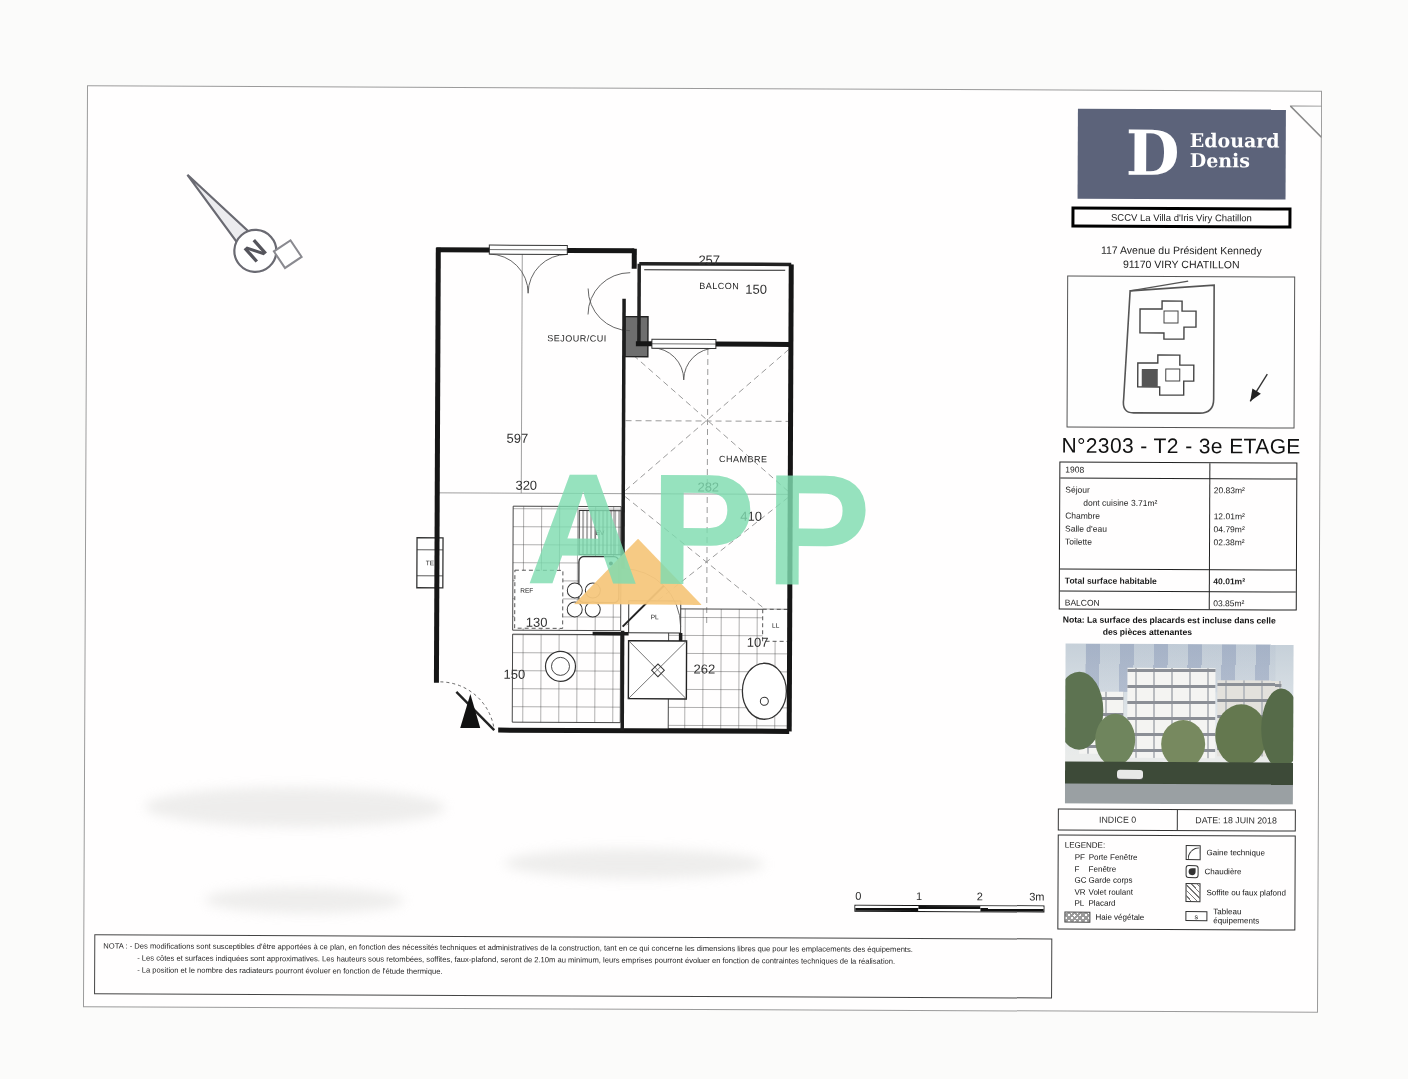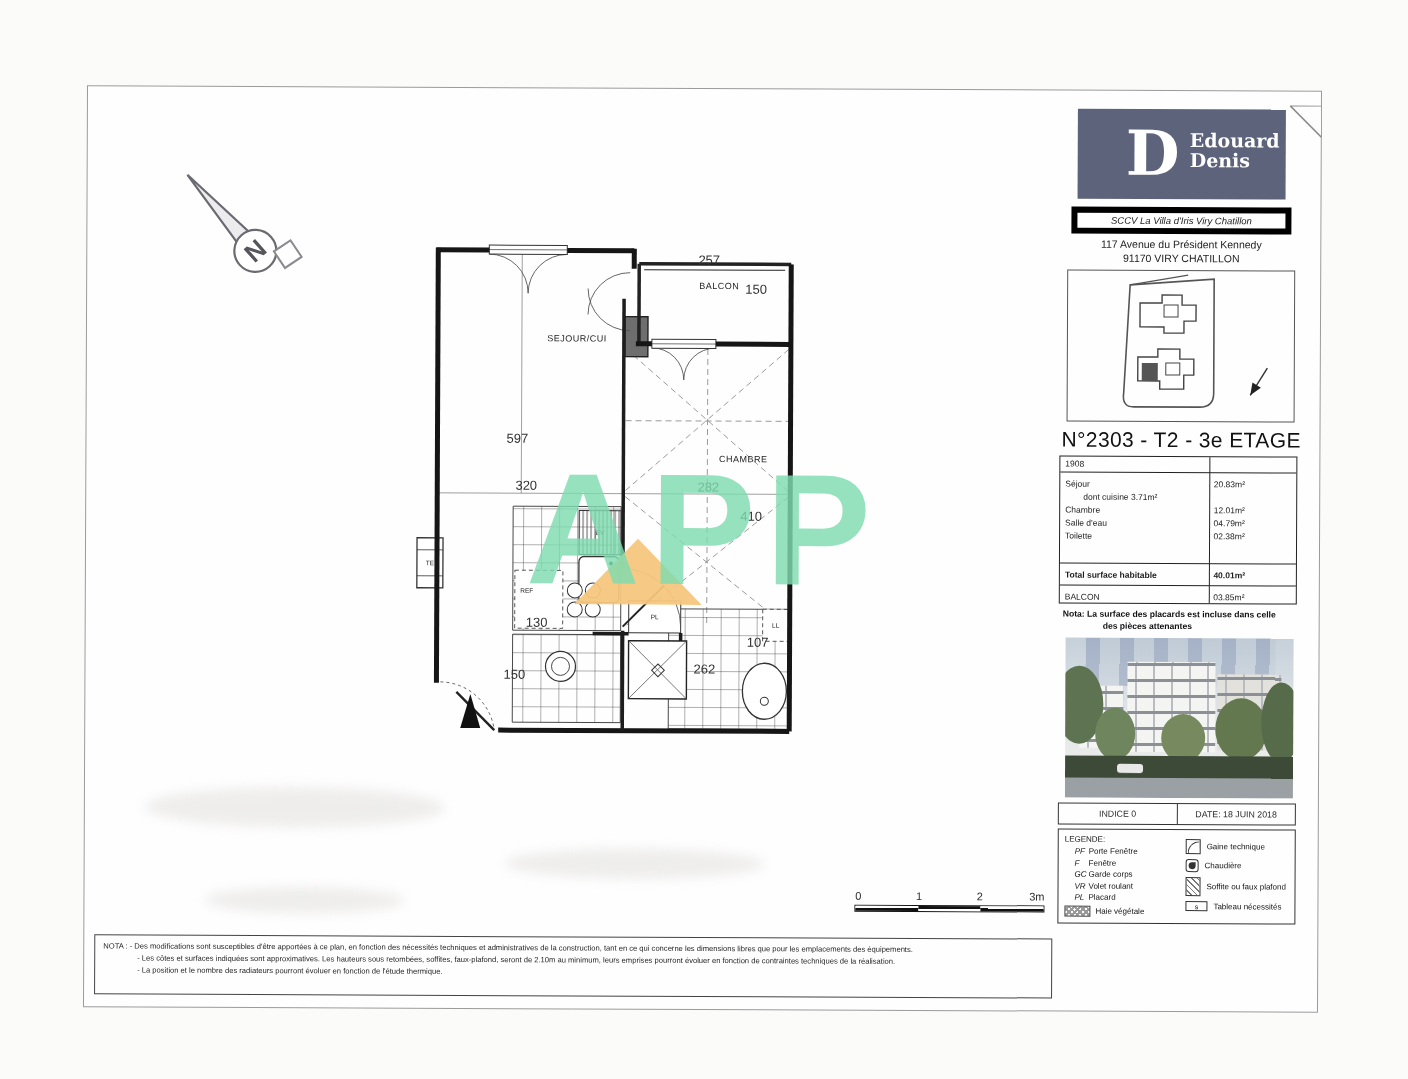--- a/index.html
+++ b/index.html
@@ -43,21 +43,21 @@
   .nota-indent { padding-left:34px; }
 
   
   .tblock { position:absolute; left:973px; top:16px; width:242px; }
   .logo { width:208px; height:90px; margin:2px auto 0 auto; background:var(--brand,#5c637a); position:relative; }
   .logo .big-d { position:absolute; left:48px; top:8px; font-family:"DejaVu Serif",serif; font-size:62px; font-weight:700; color:#fff; }
   .logo .brand { position:absolute; left:112px; top:22px; color:#fff; font-family:"DejaVu Serif",serif; font-size:19px; font-weight:700; line-height:1.05; }
   .fold { position:absolute; left:212px; top:-4px; width:32px; height:32px; }
 
   .proj-title { text-align:center; font-family:"DejaVu Serif",serif; font-style:italic; font-size:29px; line-height:1.15; margin-top:6px; color:#222; }
-  .company { width:220px; margin:8px auto 4px auto; border:6px solid #000000; text-align:center; font-size:9.5px; padding:2px 0; color:#222;font-style:italic; }
+  .company { width:220px; margin:8px auto 16px auto; border:3px solid #000000; text-align:center; font-size:9.5px; padding:2px 0; color:#222; }
   .addr { text-align:center; font-size:10.5px; line-height:1.3; margin-top:3px; color:#222; }
 
   .siteplan { width:228px; height:152px; margin:5px auto 0 auto; border:1px solid #555; background:#fefefe; }
 
   .unit-title { font-size:21px; letter-spacing:0.4px; margin:6px 0 4px 2px; color:#111; white-space:nowrap; }
 
   .surface-table { width:238px; height:148px; border:1.6px solid #222; position:relative; font-size:8.5px; color:#1c1c1c; }
   .st-divider { position:absolute; left:63%; top:0; bottom:0; width:1px; background:#222; }
   .st-row { display:flex; justify-content:space-between; padding:0 6px 0 5px; line-height:13px; position:relative; }
   .st-head { height:16px; border-bottom:1px solid #222; line-height:15px; }
@@ -84,21 +84,21 @@
 
   .ind-row { display:flex; width:238px; height:22px; border:1px solid #333; margin-top:5px; font-size:8.8px; }
   .ind-cell { flex:1; display:flex; align-items:center; justify-content:center; }
   .ind-cell + .ind-cell { border-left:1px solid #333; }
 
   .legend { width:238px; height:95px; border:1px solid #333; margin-top:4px; padding:5px 6px; display:flex; font-size:8px; color:#111; }
   .lg-left { width:54%; }
   .lg-right { width:46%; padding-top:4px; }
   .lg-title { margin-bottom:2px; }
   .lg-row { display:flex; line-height:11.5px; }
-  .lg-abbr { width:24px; padding-left:10px;font-style:italic; }
+  .lg-abbr { width:24px; padding-left:10px; }
   .lg-hrow { display:flex; align-items:center; margin-top:2px; }
   .haie-ic { width:26px; height:11px; border:1px solid #444; margin-right:5px;
              background:repeating-linear-gradient(45deg,#9a9a9a 0 2px,transparent 2px 4px),repeating-linear-gradient(-45deg,#9a9a9a 0 2px,transparent 2px 4px); }
   .lg-srow { display:flex; align-items:center; margin-bottom:5px; }
   .ic { margin-right:6px; flex:none; }
   .ic-gaine { width:15px; height:15px; border:1px solid #333; position:relative; background:#fff; }
   .ic-gaine::after { content:""; position:absolute; left:1px; top:1px; width:11px; height:11px;
                      border-bottom-left-radius:12px; border-left:1.3px solid #333; border-bottom:1.3px solid #333; transform:rotate(90deg); }
   .ic-chaud { width:13px; height:13px; border:1.3px solid #333; border-radius:3px; position:relative; background:#fff; }
   .ic-chaud::after { content:""; position:absolute; left:2px; top:2px; width:7px; height:7px; background:#333; border-radius:50% 0 50% 50%; }
@@ -412,19 +412,19 @@
         <div class="lg-srow">
             <span class="ic ic-chaud"></span>
             <span>Chaudière</span>
           </div>
         <div class="lg-srow">
             <span class="ic ic-soff"></span>
             <span>Soffite ou faux plafond</span>
           </div>
         <div class="lg-srow">
             <span class="ic ic-tab">s</span>
-            <span>Tableau nécessités</span>
+            <span>Tableau équipements</span>
           </div>
       </div>
     </div>
 
   </div>
 </div>
 
 </body></html>

